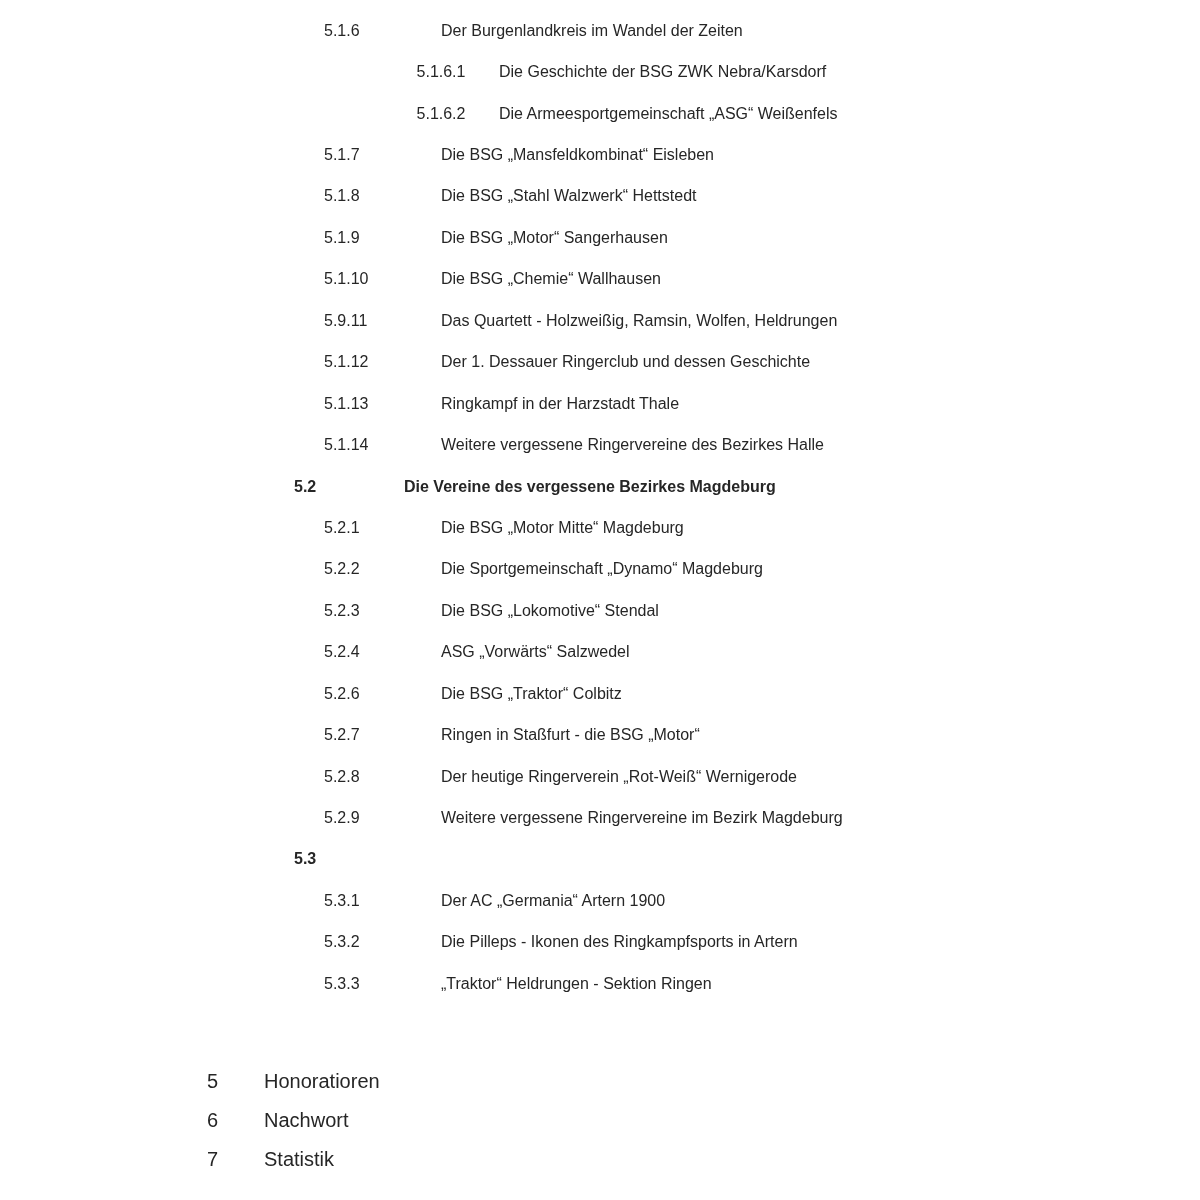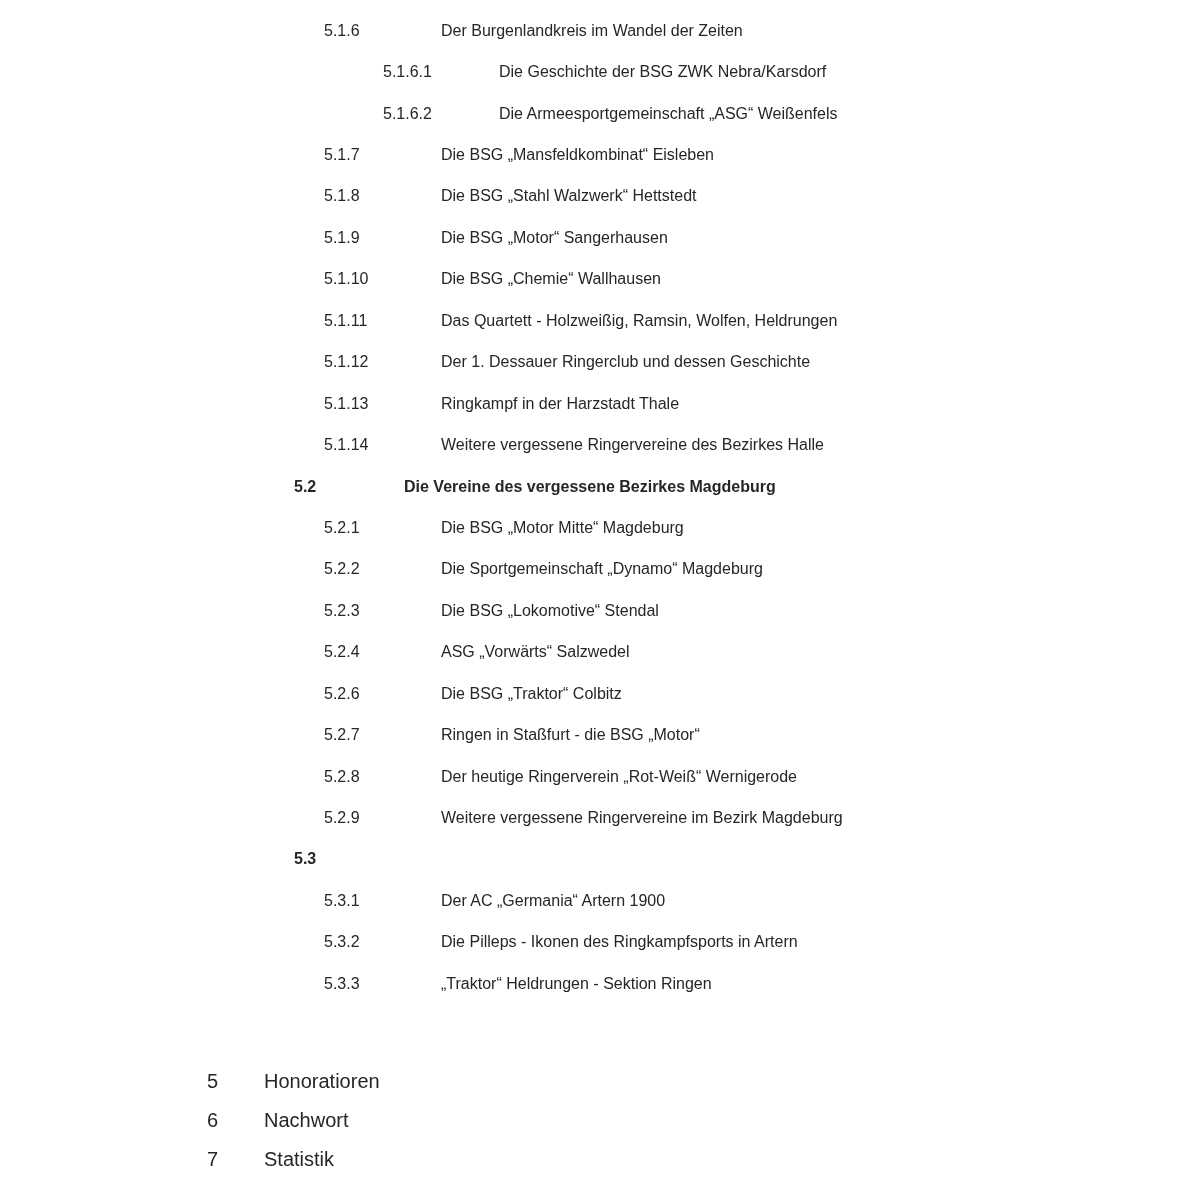--- a/index.html
+++ b/index.html
@@ -33,21 +33,21 @@
     align-items: center;
     height: 41.45px;
     font-size: 16px;
     white-space: nowrap;
   }
   .row .num { flex: none; }
   .row .title { flex: none; }
   
   .lvl3 .num { margin-left: 320px; width: 117px; }
   
-  .lvl4 .num { margin-left: 379px; width: 116px; }
+  .lvl4 .num { margin-left: 379px; width: 116px; text-align: center; }
   
   .lvl2 { font-weight: 700; gap: 20px; }
   .lvl2 .num { margin-left: 290px; width: 90px; }
   
   .chapters .row {
     height: 39px;
     font-size: 20px;
     font-weight: 400;
   }
   .lvl1 .num { margin-left: 207px; width: 57px; }
@@ -79,21 +79,21 @@
       </div>
       <div class="row lvl3">
         <span class="num">5.1.9</span>
         <span class="title">Die BSG „Motor“ Sangerhausen</span>
       </div>
       <div class="row lvl3">
         <span class="num">5.1.10</span>
         <span class="title">Die BSG „Chemie“ Wallhausen</span>
       </div>
       <div class="row lvl3">
-        <span class="num">5.1.11</span>
+        <span class="num">5.9.11</span>
         <span class="title">Das Quartett - Holzweißig, Ramsin, Wolfen, Heldrungen</span>
       </div>
       <div class="row lvl3">
         <span class="num">5.1.12</span>
         <span class="title">Der 1. Dessauer Ringerclub und dessen Geschichte</span>
       </div>
       <div class="row lvl3">
         <span class="num">5.1.13</span>
         <span class="title">Ringkampf in der Harzstadt Thale</span>
       </div>

